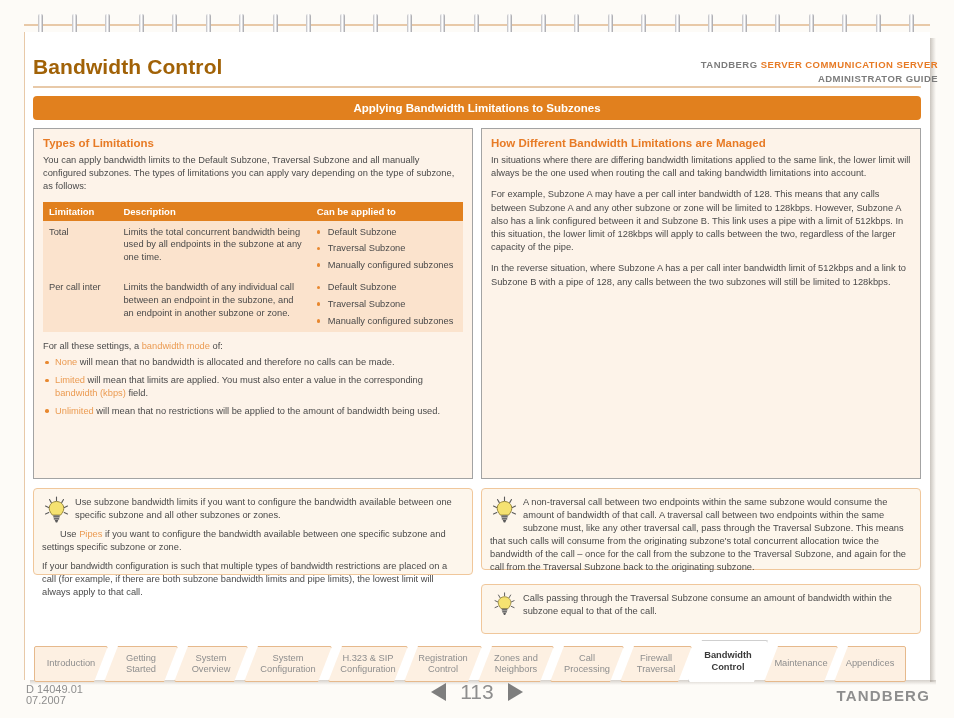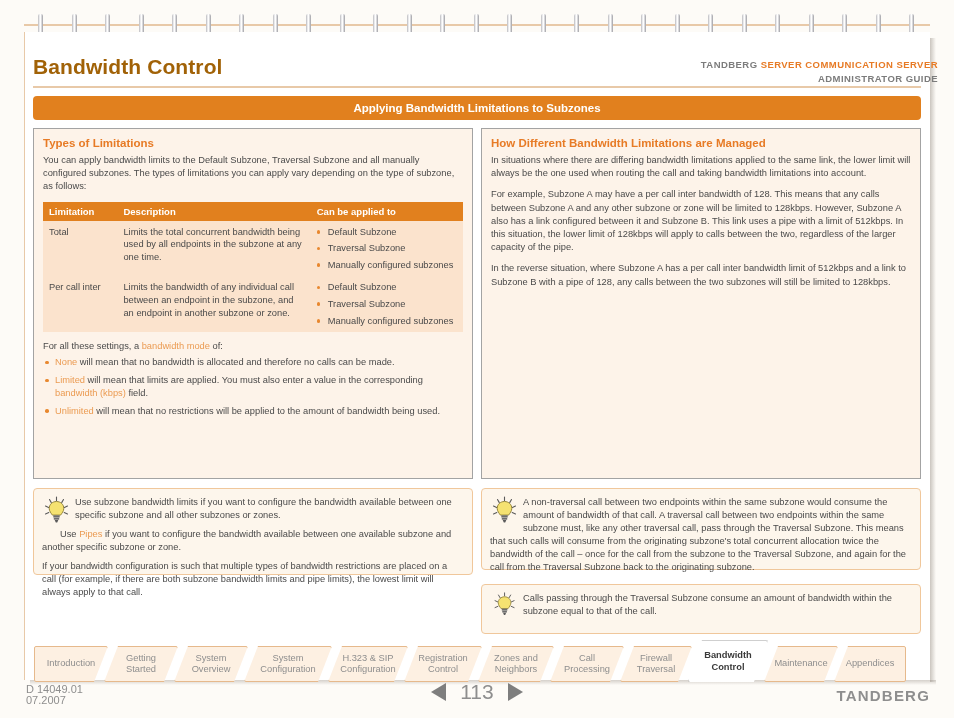--- a/index.html
+++ b/index.html
@@ -411,21 +411,21 @@
           <line x1="25.5" y1="10" x2="22.4" y2="11.4"></line>
           <line x1="3.5" y1="18" x2="6.8" y2="16.6"></line>
           <line x1="25.5" y1="18" x2="22.2" y2="16.6"></line>
         </g>
         <path d="M14.5 5.5 C 10.2 5.5 7.2 8.6 7.2 12.4 C 7.2 15.3 9.2 17.3 10.4 19.1 L 18.6 19.1 C 19.8 17.3 21.8 15.3 21.8 12.4 C 21.8 8.6 18.8 5.5 14.5 5.5 Z" fill="#f5e271" stroke="#8a7a30" stroke-width="0.9"></path>
         <rect x="11.3" y="19.3" width="6.4" height="2.2" fill="#6e6e6e"></rect>
         <rect x="11.8" y="21.8" width="5.4" height="1.9" fill="#6e6e6e"></rect>
         <path d="M12.7 24 L 16.3 24 L 15.2 26.6 L 13.8 26.6 Z" fill="#5a5a5a"></path>
       </svg>
       <p>Use subzone bandwidth limits if you want to configure the bandwidth available between one specific subzone and all other subzones or zones.</p>
-      <p><span style="padding-left:18px">Use </span><span class="lnk">Pipes</span><span> if you want to configure the bandwidth available between one available subzone and another specific subzone or zone.</span></p>
+      <p><span style="padding-left:18px">Use </span><span class="lnk">Pipes</span><span> if you want to configure the bandwidth available between one specific subzone and settings specific subzone or zone.</span></p>
       <p>If your bandwidth configuration is such that multiple types of bandwidth restrictions are placed on a call (for example, if there are both subzone bandwidth limits and pipe limits), the lowest limit will always apply to that call.</p>
     </div>
   </div>
 
   <div class="tip tip-r1">
     <div class="tip-text">
       <svg class="bulb" viewBox="0 0 30 30">
         <g stroke="#5a5a5a" stroke-width="1.1" stroke-linecap="round">
           <line x1="14.5" y1="1" x2="14.5" y2="4.5"></line>
           <line x1="7.5" y1="3.5" x2="9.3" y2="6.6"></line>

